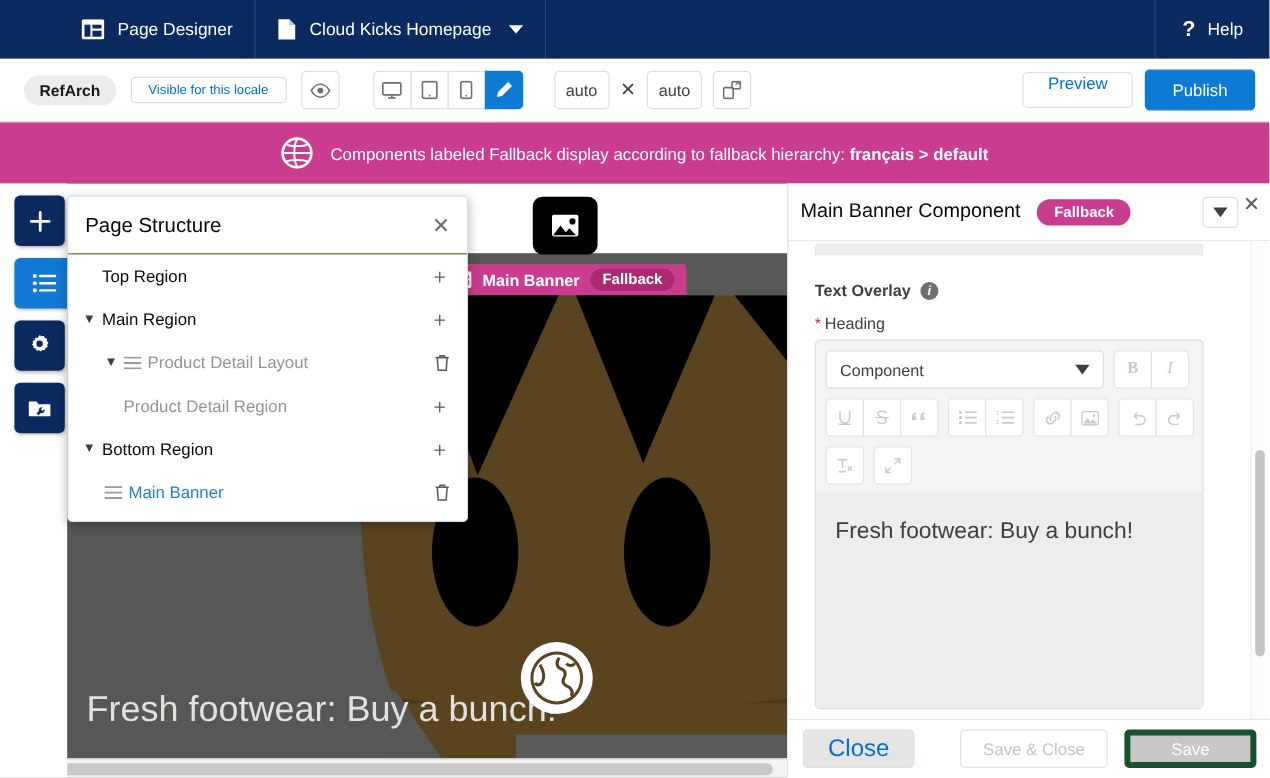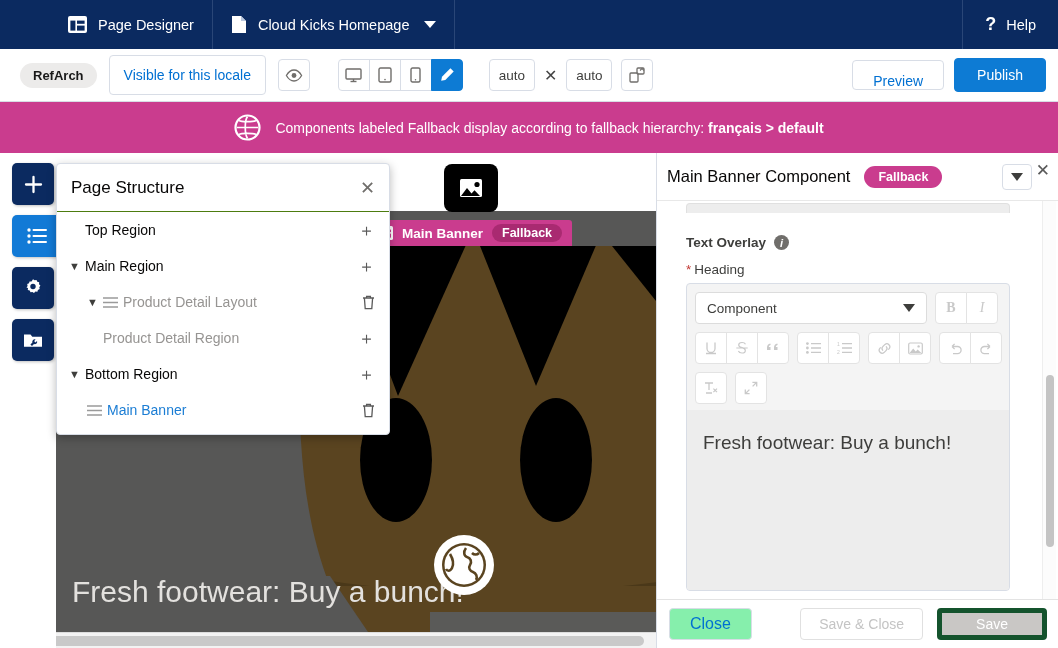--- a/index.html
+++ b/index.html
@@ -43,22 +43,22 @@
   }
   .locale-select {
     margin-left: 18px; border: 1px solid #d8dde6; border-radius: 4px;
     height: 32px; display: flex; align-items: center; gap: 14px;
     padding: 0 11px; font-size: 14px; color: #3e3e3c; background: #fff;
   }
   .caret-d { width: 0; height: 0; border-left: 6px solid transparent;
     border-right: 6px solid transparent; border-top: 8px solid #3e3e3c; }
   .locale-link {
     margin-left: 12px; border: 1px solid #d8dde6; border-radius: 4px;
-    height: 40px; display: flex; align-items: center; padding: 0 14px;
-    font-size: 14px; color: #0070d2; background: #fff;
+    height: 22px; display: flex; align-items: center; padding: 0 14px;
+    font-size: 11px; color: #0070d2; background: #fff;
   }
   .icon-btn {
     border: 1px solid #d8dde6; border-radius: 4px; background: #fff;
     width: 32px; height: 32px; display: flex; align-items: center;
     justify-content: center; color: #706e6b;
   }
   .dev-group { display: flex; margin-left: 28px; }
   .dev-group .icon-btn { border-radius: 0; margin-left: -1px; }
   .dev-group .icon-btn:first-child { border-radius: 4px 0 0 4px; margin-left: 0; }
   .dev-group .icon-btn:last-child { border-radius: 0 4px 4px 0; }
@@ -67,21 +67,21 @@
   .size-box {
     border: 1px solid #d8dde6; border-radius: 4px; width: 46px; height: 32px;
     display: flex; align-items: center; justify-content: center;
     font-size: 13.5px; color: #3e3e3c; background: #fff;
   }
   .xmark { color: #444; font-size: 16px; }
   .tb-right { margin-left: auto; display: flex; align-items: center; gap: 10px; }
   .btn-outline {
     border: 1px solid #d8dde6; border-radius: 4px; height: 30px;
     padding: 0 20px; font-size: 14px; color: #0070d2; background: #fff;
-    display: flex; align-items: flex-end;
+    display: flex; align-items: flex-start;
   }
   .btn-primary {
     border: 1px solid #0d7bd4; border-radius: 4px; height: 34px;
     padding: 0 22px; font-size: 14px; color: #fff; background: #0d7bd4;
     display: flex; align-items: center;
   }
 
   
   .fb-banner {
     position: absolute; top: 102px; left: 0; width: 1058px; height: 51px;
@@ -190,21 +190,21 @@
     background: #ca3c8e; color: #fff; font-size: 12.5px; font-weight: bold;
     border-radius: 12px; padding: 4px 14px; margin-left: 14px;
   }
   .rp-caret-btn {
     margin-left: auto; width: 30px; height: 26px; border: 1px solid #d8dde6;
     border-radius: 4px; display: flex; align-items: center; justify-content: center;
     background: #fff; margin-right: 16px;
   }
   .rp-close { position: absolute; right: 8px; top: 7px; color: #5a5a5a; font-size: 17px; }
   .rp-body {
-    position: absolute; top: 48px; left: 15px; width: 352px; height: 399px;
+    position: absolute; top: 48px; left: 8px; width: 352px; height: 399px;
     overflow: hidden; padding: 0 14px;
   }
   .stub-field {
     height: 10px; margin-top: 2px; background: #ededed;
     border: 1px solid #e0e0e0; border-bottom: none; border-radius: 4px 4px 0 0;
   }
   .field-label {
     margin-top: 22px; font-size: 13.5px; font-weight: bold; color: #3e3e3c;
     display: flex; align-items: center; gap: 8px;
   }
@@ -248,21 +248,21 @@
     position: absolute; left: 3px; top: 174px; width: 8px; height: 172px;
     background: #c4c4c4; border-radius: 4px;
   }
   .rp-foot {
     position: absolute; bottom: 0; left: 0; width: 402px; height: 49px;
     border-top: 1px solid #e3e3e3; display: flex; align-items: center;
     padding: 0 12px; background: #fff;
   }
   .btn-close {
     border: 1px solid #d8dde6; border-radius: 4px; height: 32px;
-    padding: 0 20px; color: #0070d2; font-size: 16px; background: #86efac;
+    padding: 0 20px; color: #0070d2; font-size: 20px; background: #e5e5e5;
     display: flex; align-items: center;
   }
   .btn-sc {
     margin-left: auto; border: 1px solid #e0e0e0; border-radius: 4px;
     height: 32px; padding: 0 18px; color: #c4c4c4; font-size: 14px;
     background: #fff; display: flex; align-items: center;
   }
   .btn-save {
     margin-left: 14px; border: 5px solid #14532d; border-radius: 4px;
     height: 32px; padding: 0 34px; color: #fff; font-size: 14px;

